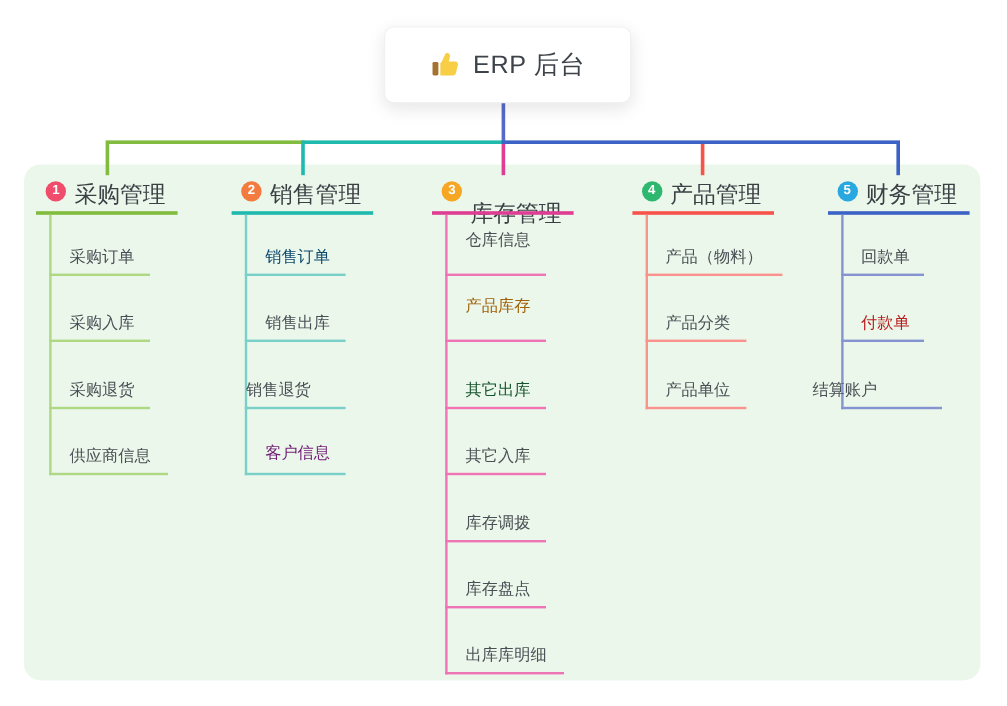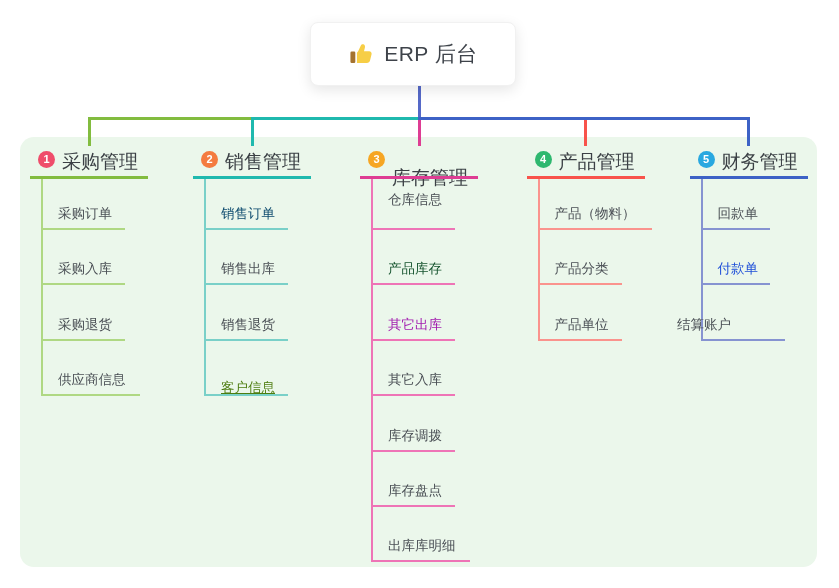--- a/index.html
+++ b/index.html
@@ -6,21 +6,21 @@
   .canvas{
     position:relative;width:839px;height:588px;overflow:hidden;
     font-family:"Liberation Sans","DejaVu Sans",sans-serif;
     background:#fff;
   }
   .panel{
     position:absolute;left:20px;top:137px;width:797px;height:430px;
     border-radius:14px;
   }
   .root-node{
-    position:absolute;left:310px;top:22px;width:204px;height:62px;
+    position:absolute;left:320px;top:22px;width:204px;height:62px;
     background:#fff;border:1px solid #f1f1f1;border-radius:8px;
     box-shadow:0 4px 14px rgba(0,0,0,.10);
     display:flex;align-items:center;justify-content:center;gap:10px;
     cursor:pointer;
   }
   .root-node .label{font-size:21px;font-weight:500;letter-spacing:.5px;}
   .hline,.vline{position:absolute;}
   .badge{
     position:absolute;width:17px;height:17px;border-radius:50%;
     color:#fff;font-size:11px;font-weight:bold;line-height:17px;text-align:center;
@@ -72,36 +72,36 @@
       <div>
         <div class="vline" style="left: 250.5px; top: 120px; width: 3px; height: 26px; background: rgb(31, 185, 174);"></div>
         <div class="badge" style="left: 201px; top: 151px; background: rgb(244, 123, 63);">2</div>
         <div class="btitle" style="left: 225px; top: 149px; color: rgb(59, 64, 69);">销售管理</div>
         <div class="hline" style="left: 193px; top: 176px; width: 118px; height: 3px; background: rgb(31, 185, 174);"></div>
         <div class="vline" style="left: 204px; top: 179px; width: 2px; height: 217.2px; background: rgb(121, 208, 200);"></div>
         <div class="child-label" style="left: 221px; top: 204px; color: #0c4a6e;">销售订单</div>
         <div class="hline" style="left: 204px; top: 228px; width: 84px; height: 2px; background: rgb(121, 208, 200);"></div>
         <div class="child-label" style="left: 221px; top: 259px; color: rgb(74, 79, 85);">销售出库</div>
         <div class="hline" style="left: 204px; top: 283px; width: 84px; height: 2px; background: rgb(121, 208, 200);"></div>
-        <div class="child-label" style="left: 221px; top: 315px; color: rgb(74, 79, 85);">销售退货</div>
+        <div class="child-label" style="left: 205px; top: 315px; color: rgb(74, 79, 85);">销售退货</div>
         <div class="hline" style="left: 204px; top: 339px; width: 84px; height: 2px; background: rgb(121, 208, 200);"></div>
-        <div class="child-label" style="left: 221px; top: 378px; color: #4d7c0f; text-decoration: underline;">客户信息</div>
+        <div class="child-label" style="left: 221px; top: 368px; color: #701a75;">客户信息</div>
         <div class="hline" style="left: 204px; top: 394px; width: 84px; height: 2px; background: rgb(121, 208, 200);"></div>
       </div>
       <div>
         <div class="vline" style="left: 417.5px; top: 120px; width: 3px; height: 26px; background: rgb(222, 61, 147);"></div>
         <div class="badge" style="left: 368px; top: 151px; background: rgb(246, 166, 35);">3</div>
         <div class="btitle" style="left: 392px; top: 149px; color: rgb(59, 64, 69); margin-top: 16px;">库存管理</div>
         <div class="hline" style="left: 360px; top: 176px; width: 118px; height: 3px; background: rgb(222, 61, 147);"></div>
         <div class="vline" style="left: 371px; top: 179px; width: 2px; height: 383.4px; background: rgb(238, 116, 182);"></div>
         <div class="child-label" style="left: 388px; top: 190px; color: rgb(74, 79, 85);">仓库信息</div>
         <div class="hline" style="left: 371px; top: 228px; width: 84px; height: 2px; background: rgb(238, 116, 182);"></div>
-        <div class="child-label" style="left: 388px; top: 259px; color: #14532d;">产品库存</div>
+        <div class="child-label" style="left: 388px; top: 245px; color: #a16207;">产品库存</div>
         <div class="hline" style="left: 371px; top: 283px; width: 84px; height: 2px; background: rgb(238, 116, 182);"></div>
-        <div class="child-label" style="left: 388px; top: 315px; color: #a21caf;">其它出库</div>
+        <div class="child-label" style="left: 388px; top: 315px; color: #14532d;">其它出库</div>
         <div class="hline" style="left: 371px; top: 339px; width: 84px; height: 2px; background: rgb(238, 116, 182);"></div>
         <div class="child-label" style="left: 388px; top: 370px; color: rgb(74, 79, 85);">其它入库</div>
         <div class="hline" style="left: 371px; top: 394px; width: 84px; height: 2px; background: rgb(238, 116, 182);"></div>
         <div class="child-label" style="left: 388px; top: 426px; color: rgb(74, 79, 85);">库存调拨</div>
         <div class="hline" style="left: 371px; top: 450px; width: 84px; height: 2px; background: rgb(238, 116, 182);"></div>
         <div class="child-label" style="left: 388px; top: 481px; color: rgb(74, 79, 85);">库存盘点</div>
         <div class="hline" style="left: 371px; top: 505px; width: 84px; height: 2px; background: rgb(238, 116, 182);"></div>
         <div class="child-label" style="left: 388px; top: 536px; color: rgb(74, 79, 85);">出库库明细</div>
         <div class="hline" style="left: 371px; top: 560px; width: 99px; height: 2px; background: rgb(238, 116, 182);"></div>
       </div>
@@ -119,19 +119,19 @@
         <div class="hline" style="left: 537.5px; top: 339px; width: 84px; height: 2px; background: rgb(250, 147, 141);"></div>
       </div>
       <div>
         <div class="vline" style="left: 747px; top: 120px; width: 3px; height: 26px; background: rgb(61, 98, 198);"></div>
         <div class="badge" style="left: 697.5px; top: 151px; background: rgb(41, 168, 224);">5</div>
         <div class="btitle" style="left: 721.5px; top: 149px; color: rgb(59, 64, 69);">财务管理</div>
         <div class="hline" style="left: 689.5px; top: 176px; width: 118px; height: 3px; background: rgb(61, 98, 198);"></div>
         <div class="vline" style="left: 700.5px; top: 179px; width: 2px; height: 161.8px; background: rgb(134, 147, 209);"></div>
         <div class="child-label" style="left: 717.5px; top: 204px; color: rgb(74, 79, 85);">回款单</div>
         <div class="hline" style="left: 700.5px; top: 228px; width: 69px; height: 2px; background: rgb(134, 147, 209);"></div>
-        <div class="child-label" style="left: 717.5px; top: 259px; color: #1d4ed8;">付款单</div>
+        <div class="child-label" style="left: 717.5px; top: 259px; color: #b91c1c;">付款单</div>
         <div class="hline" style="left: 700.5px; top: 283px; width: 69px; height: 2px; background: rgb(134, 147, 209);"></div>
         <div class="child-label" style="left: 677px; top: 315px; color: rgb(74, 79, 85);">结算账户</div>
         <div class="hline" style="left: 700.5px; top: 339px; width: 84px; height: 2px; background: rgb(134, 147, 209);"></div>
       </div>
     </div>
 </div>
 
 </body></html>

